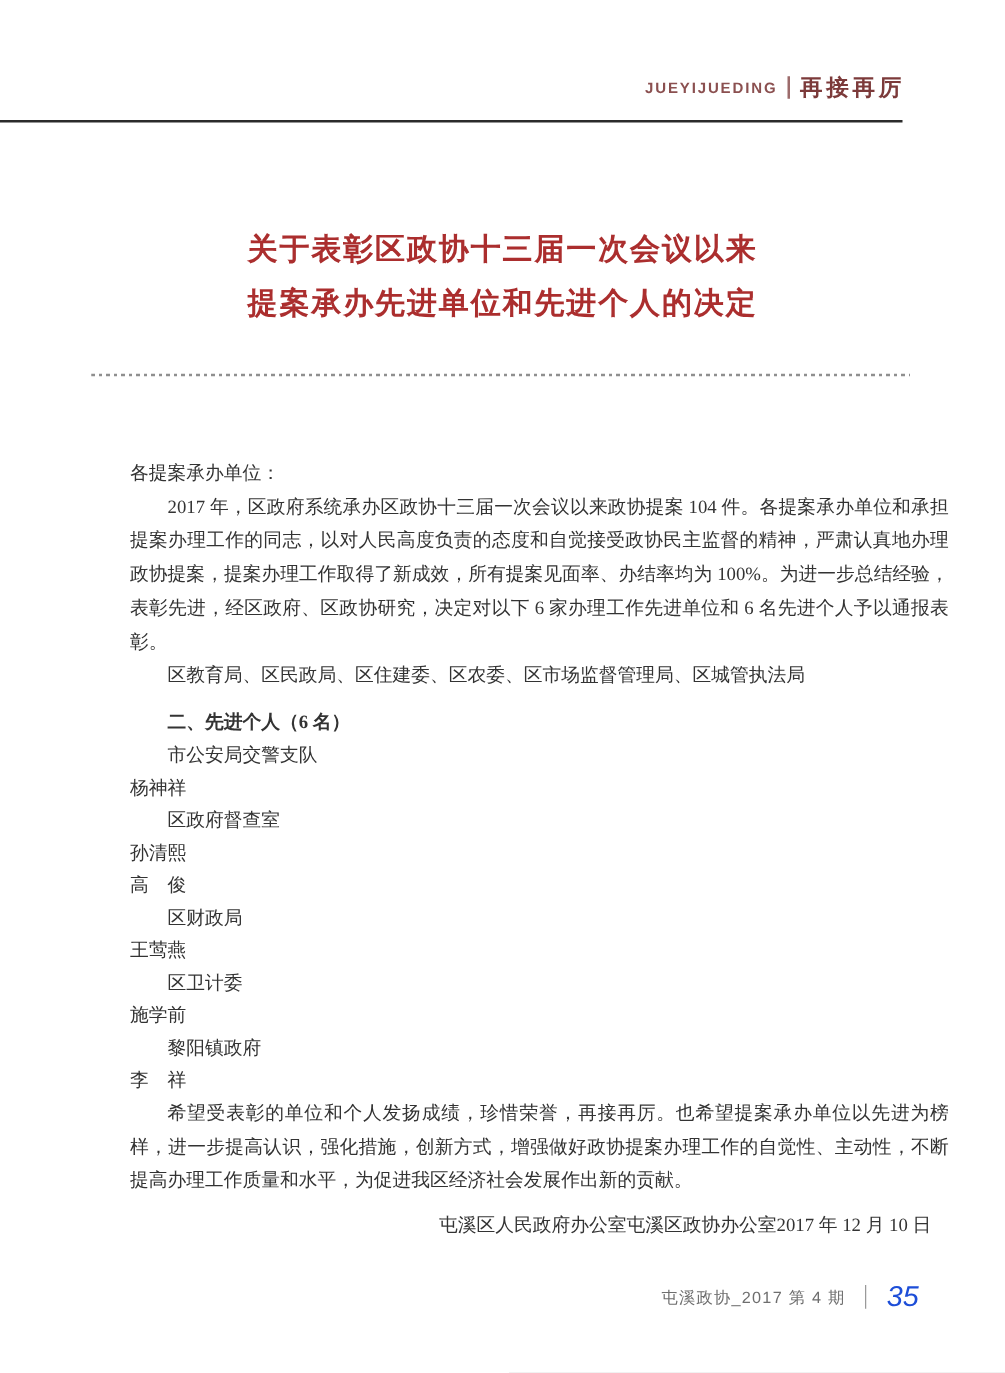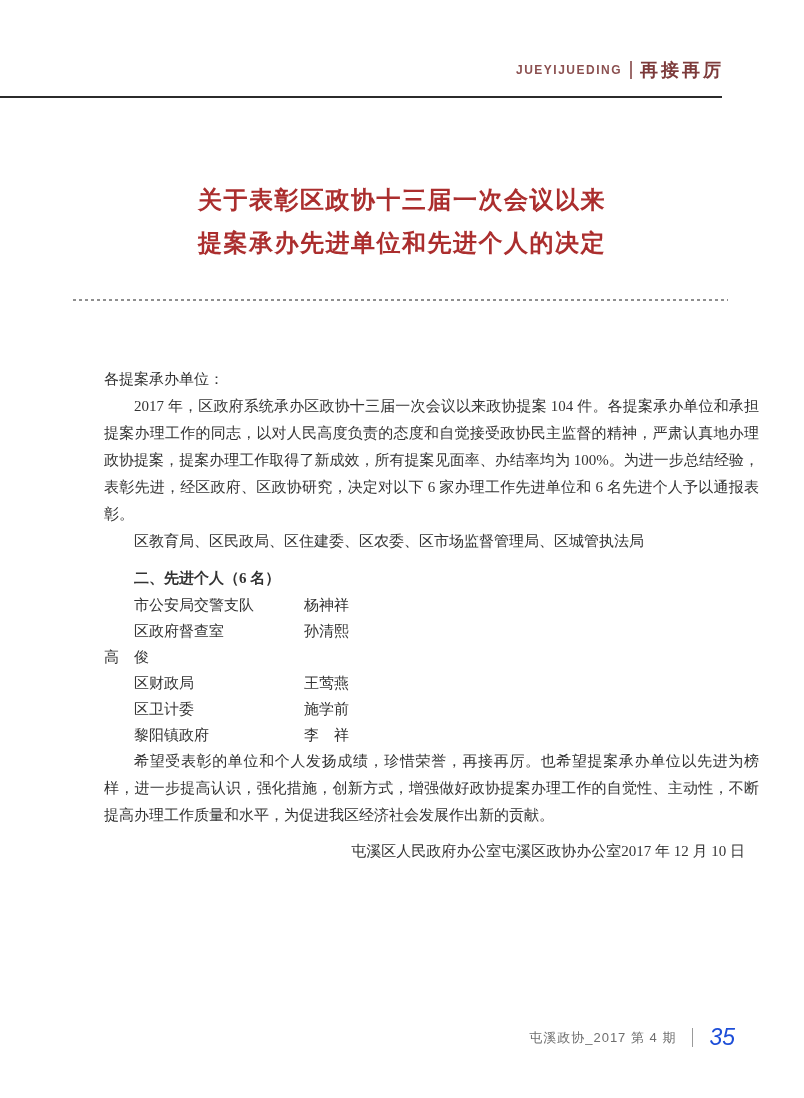--- a/index.html
+++ b/index.html
@@ -87,21 +87,21 @@
     margin-left: 31px;
   }
   .para-indent { text-indent: 2em; }
   .section-heading {
     font-weight: bold;
     padding-left: 2em;
     margin-top: 10px;
   }
   .section-content { padding-left: 2em; }
   .award-list { margin: 0; }
-  .list-row { display: flex; line-height: 26px; }
+  .list-row { display: flex; line-height: 26px; flex-direction: column; }
   .list-org {
     width: 200px;
     padding-left: 2em;
     flex: 0 0 auto;
   }
   .list-name { flex: 0 0 auto; }
 
   
   .signature-block {
     display: flex;

